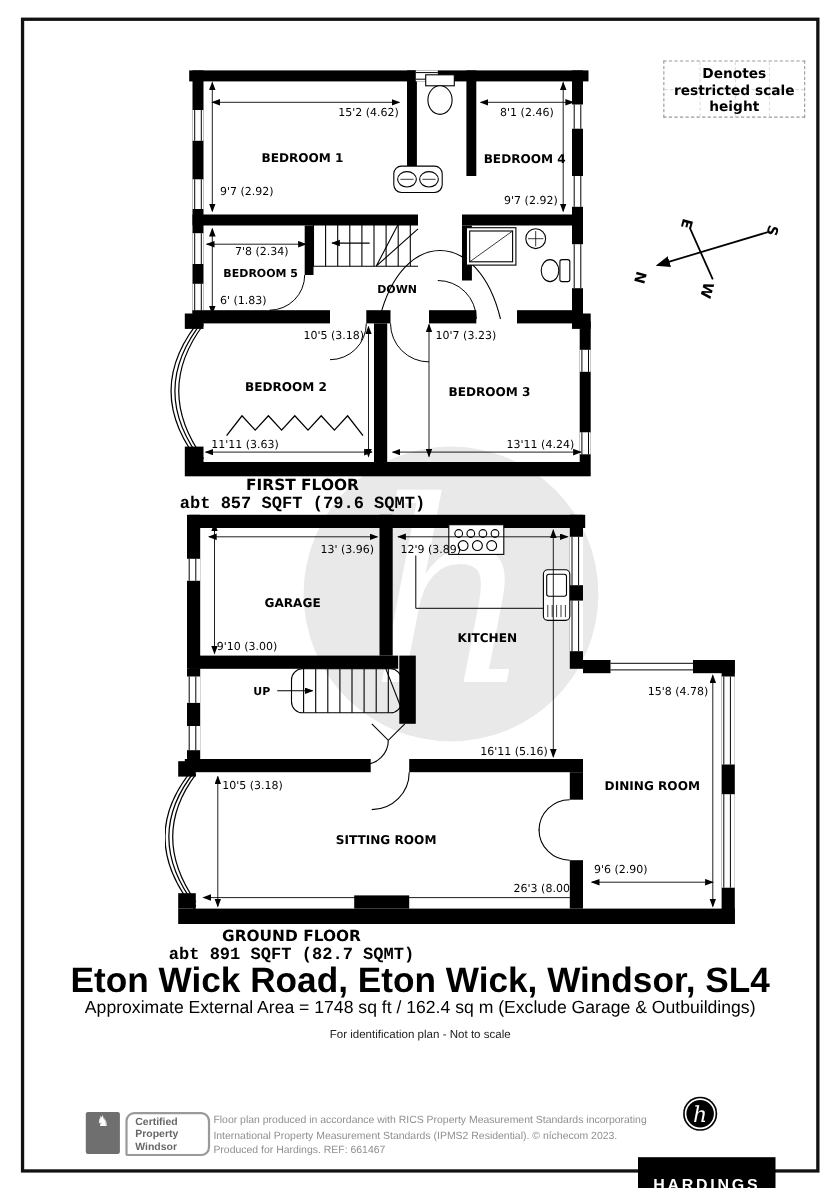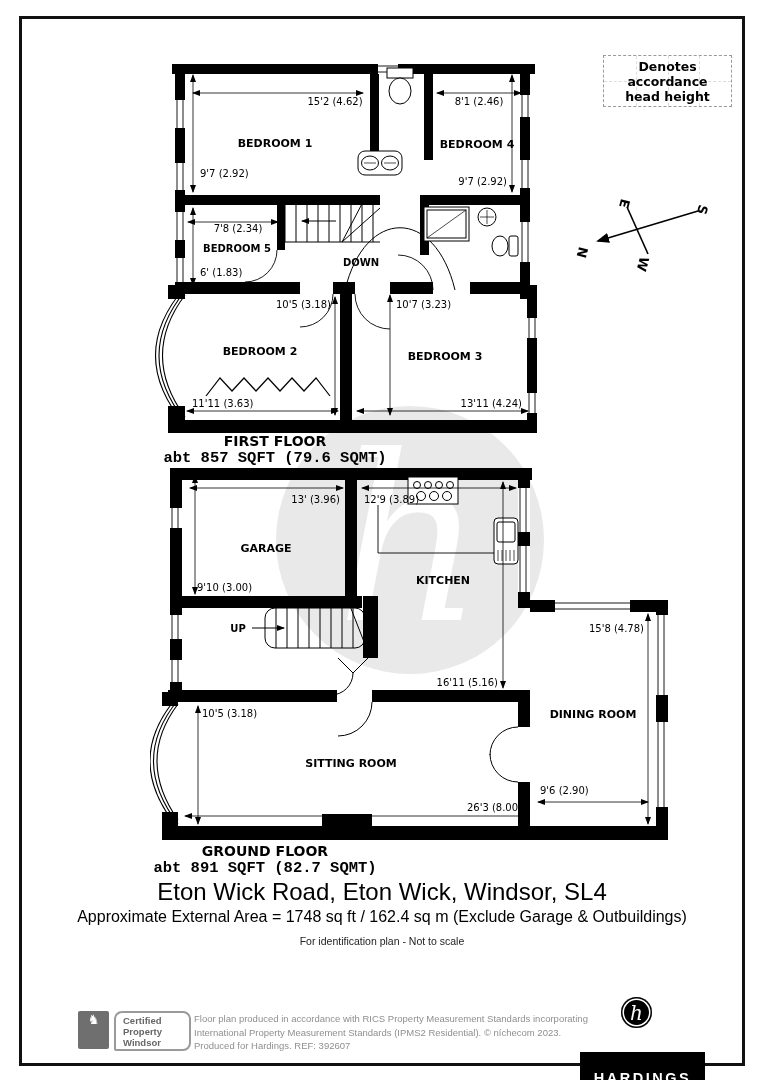--- a/index.html
+++ b/index.html
@@ -21,21 +21,21 @@
   .room{font:700 11px "DejaVu Sans",sans-serif;fill:#000;}
   .sm{font:700 10px "DejaVu Sans",sans-serif;}
   .cletter{font:700 13px "DejaVu Sans",sans-serif;fill:#000;}
   svg.plan{position:absolute;z-index:2;}
   
   .caption{position:absolute;z-index:3;text-align:center;font-family:"DejaVu Sans",sans-serif;font-weight:700;}
   .caption .l1{font-size:14px;line-height:16px;}
   .caption .l2{font-size:15.5px;line-height:18px;font-family:Liberation Mono, monospace;}
   
   .titleblock{position:absolute;left:30px;right:30px;top:878px;text-align:center;z-index:3;}
-  .addr{font-size:24px;font-weight:400;line-height:27px;}
+  .addr{font-size:32px;font-weight:700;line-height:27px;}
   .area-line{font-size:16px;line-height:23px;margin-top:3px;}
   .disclaimer{font-size:10.5px;margin-top:7px;color:#222;}
   
   .rics-badge{position:absolute;left:78px;top:1011px;width:31px;height:38px;background:#6f6f6f;
               color:#fff;text-align:center;z-index:3;border-radius:2px;}
   .rics-badge .lion{font-size:13px;line-height:18px;display:block;}
   .rics-badge .rics-txt{font:700 8.5px/9px "Liberation Sans",sans-serif;letter-spacing:.5px;display:block;padding-left:32px;}
   .cert-badge{position:absolute;left:114px;top:1011px;width:66px;height:34px;border:2px solid #9a9a9a;
               border-radius:8px 8px 8px 2px;padding:2px 0 0 7px;z-index:3;
               font:700 9.5px/11px "Liberation Sans",sans-serif;color:#666;}
@@ -61,21 +61,21 @@
     <text x="138" y="228" text-anchor="middle" fill="#ffffff" font-family="DejaVu Serif, serif" font-style="italic" font-size="230">h</text>
   </svg>
 
   <div class="legend">
     <div class="grid">
       <div class="gv" style="left:25%"></div>
         <div class="gv" style="left:50%"></div>
         <div class="gv" style="left:75%"></div>
       <div class="gh" style="top:50%"></div>
     </div>
-    <span>Denotes accordance head height</span>
+    <span>Denotes restricted scale height</span>
   </div>
 
   <svg class="plan" style="left:570px;top:185px" width="170" height="115" viewBox="0 0 170 115">
     <defs>
       <marker id="an" markerUnits="userSpaceOnUse" markerWidth="13" markerHeight="11" refX="11" refY="5" orient="auto">
         <path d="M0,0L13,5L0,10z"></path>
       </marker>
     </defs>
     <line x1="128" y1="26" x2="28" y2="56" stroke="#000" stroke-width="1.6" marker-end="url(#an)"></line>
     <line x1="57" y1="22" x2="78" y2="69" stroke="#000" stroke-width="1.6"></line>
@@ -306,21 +306,21 @@
     <span class="rics-txt">RICS</span>
   </div>
   <div class="cert-badge">
     <div>Certified</div>
     <div>Property</div>
     <div>Windsor</div>
   </div>
   <div class="fineprint">
     <div>Floor plan produced in accordance with RICS Property Measurement Standards incorporating</div>
     <div>International Property Measurement Standards (IPMS2 Residential).  © níchecom 2023.</div>
-    <div>Produced for Hardings.  REF: 392607</div>
+    <div>Produced for Hardings.  REF: 661467</div>
   </div>
   <div class="hardings-box">
     <span class="brand">HARDINGS</span>
   </div>
   <div class="hardings-circle">
     <span class="h">h</span>
   </div>
 </div>
 
 </body></html>

